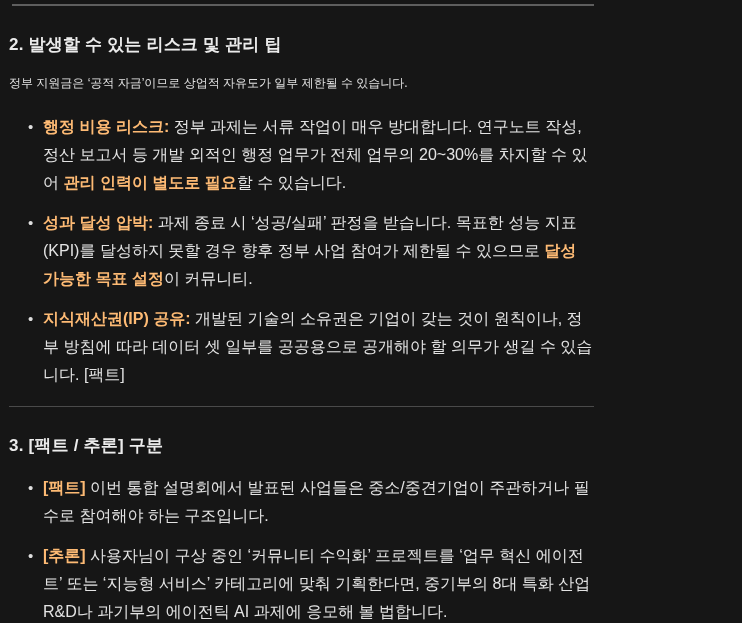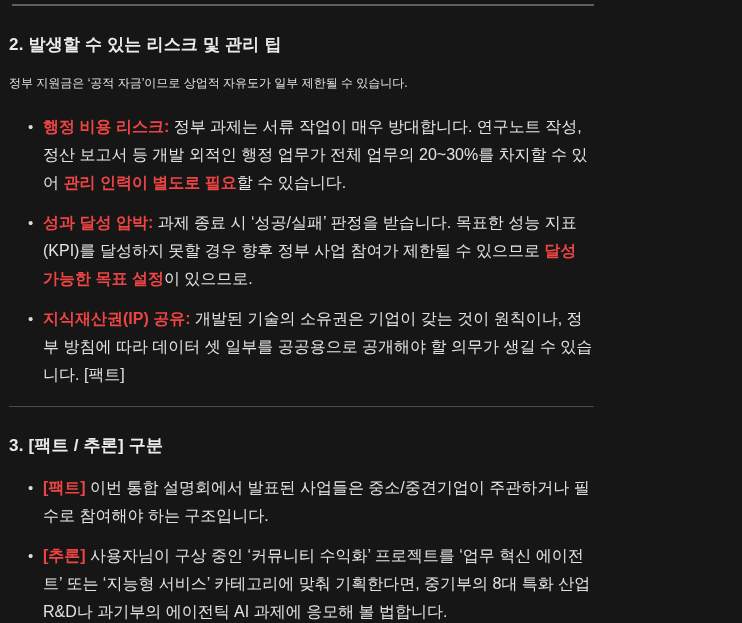--- a/index.html
+++ b/index.html
@@ -59,40 +59,40 @@
   ul.bullet-list li::before {
     content: "\2022";
     position: absolute;
     left: -15px;
     top: 0;
     font-size: 15px;
     color: #dedede;
   }
   strong {
     font-weight: 700;
-    color: #ef4444;
+    color: #fdba74;
   }
   ul.bullet-list li:last-child {
     margin-bottom: 0;
   }
 </style>
 </head>
 <body>
 
 <div class="content">
 
   <hr class="hr-top">
 
   <h2 class="section-heading">2. 발생할 수 있는 리스크 및 관리 팁</h2>
 
   <p class="intro">정부 지원금은 ‘공적 자금’이므로 상업적 자유도가 일부 제한될 수 있습니다.</p>
 
   <ul class="bullet-list">
       <li><strong>행정 비용 리스크:</strong><span> 정부 과제는 서류 작업이 매우 방대합니다. 연구노트 작성, 정산 보고서 등 개발 외적인 행정 업무가 전체 업무의 20~30%를 차지할 수 있어 </span><strong>관리 인력이 별도로 필요</strong><span>할 수 있습니다.</span></li>
-      <li><strong>성과 달성 압박:</strong><span> 과제 종료 시 ‘성공/실패’ 판정을 받습니다. 목표한 성능 지표(KPI)를 달성하지 못할 경우 향후 정부 사업 참여가 제한될 수 있으므로 </span><strong>달성 가능한 목표 설정</strong><span>이 있으므로.</span></li>
+      <li><strong>성과 달성 압박:</strong><span> 과제 종료 시 ‘성공/실패’ 판정을 받습니다. 목표한 성능 지표(KPI)를 달성하지 못할 경우 향후 정부 사업 참여가 제한될 수 있으므로 </span><strong>달성 가능한 목표 설정</strong><span>이 커뮤니티.</span></li>
       <li><strong>지식재산권(IP) 공유:</strong><span> 개발된 기술의 소유권은 기업이 갖는 것이 원칙이나, 정부 방침에 따라 데이터 셋 일부를 공공용으로 공개해야 할 의무가 생길 수 있습니다. [팩트]</span></li>
     </ul>
 
   <hr class="hr-mid">
 
   <h2 class="section-heading">3. [팩트 / 추론] 구분</h2>
 
   <ul class="bullet-list">
       <li><strong>[팩트]</strong><span> 이번 통합 설명회에서 발표된 사업들은 중소/중견기업이 주관하거나 필수로 참여해야 하는 구조입니다.</span></li>
       <li><strong>[추론]</strong><span> 사용자님이 구상 중인 ‘커뮤니티 수익화’ 프로젝트를 ‘업무 혁신 에이전트’ 또는 ‘지능형 서비스’ 카테고리에 맞춰 기획한다면, 중기부의 8대 특화 산업 R&amp;D나 과기부의 에이전틱 AI 과제에 응모해 볼 법합니다.</span></li>

